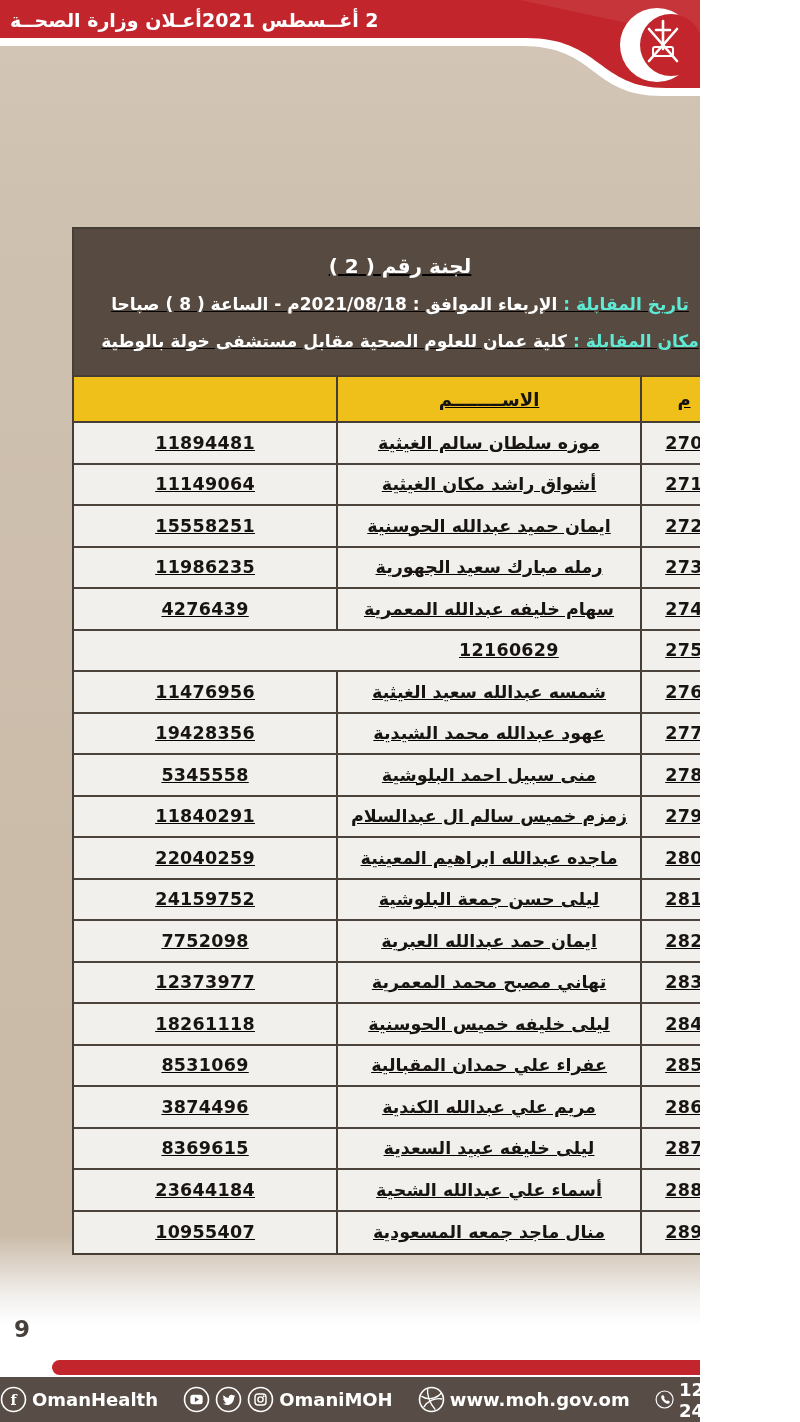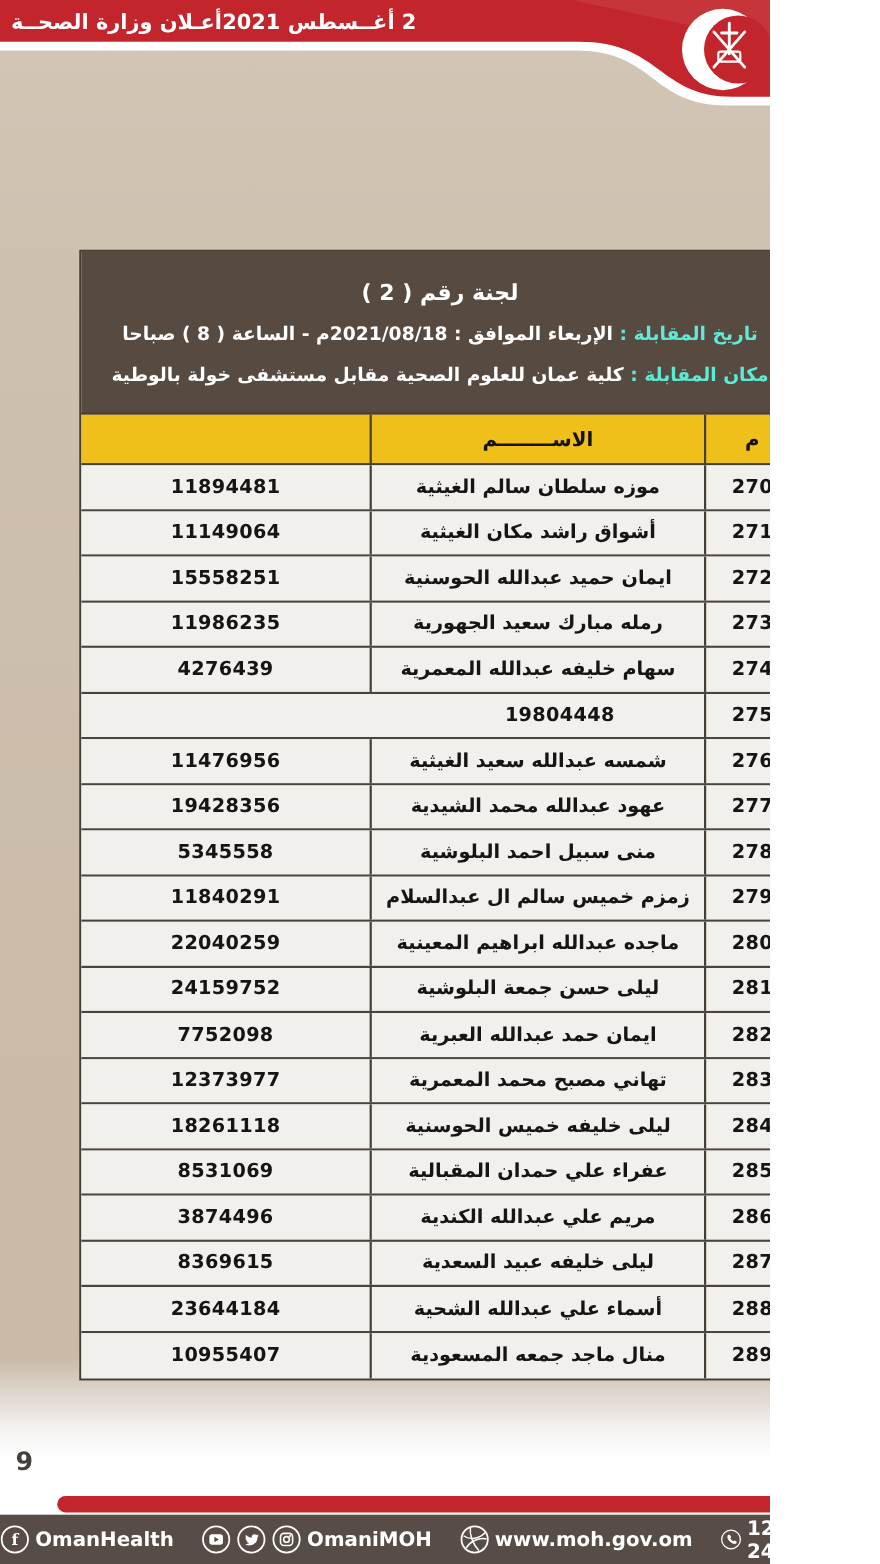--- a/index.html
+++ b/index.html
@@ -21,21 +21,21 @@
                font-size:19px; direction:rtl; }
   .logo-wrap { position:absolute; top:2px; left:616px; width:182px; height:88px; }
   .logo-svg  { position:absolute; top:0; left:0; }
   .logo-text { position:absolute; top:18px; left:86px; width:94px; text-align:center;
                color:#fff; direction:rtl; transform:rotate(-4deg) skewX(-6deg); }
   .logo-text .l1 { font-size:15px; font-weight:bold; line-height:20px; }
   .logo-text .l2 { font-size:12.5px; font-weight:bold; line-height:17px; }
 
   
   .sheet { position:absolute; top:227px; left:72px; width:656px;
-           border:2px solid #463d35; background:#f2f0ed; }
+           border:2px solid #463d35; background:#f2f0ed;text-decoration:underline; }
   .t-head { background:#564a41; height:148px; display:flex; flex-direction:column;
             justify-content:space-evenly; align-items:center; direction:rtl;
             padding:8px 10px; border-bottom:2px solid #463d35; text-align:center; }
   .committee { color:#fff; font-weight:bold; font-size:20px; }
   .meta-line { color:#fff; font-weight:bold; font-size:17px; white-space:nowrap; }
   .meta-line .ylabel { color:#5eead4; }
 
   .cols-header { display:flex; direction:rtl; background:#efc01a; height:46px;
                  border-bottom:2px solid #463d35; font-weight:bold; font-size:18px;
                  color:#151210; }
@@ -140,21 +140,21 @@
     </div>
 
     <div class="t-row">
       <div class="c-serial num">274</div>
       <div class="c-name">سهام خليفه عبدالله المعمرية</div>
       <div class="c-id num">4276439</div>
     </div>
 
     <div class="t-row">
       <div class="c-serial num">275</div>
-      <div class="c-id num">19804448</div>
+      <div class="c-id num">12160629</div>
     </div>
 
     <div class="t-row">
       <div class="c-serial num">276</div>
       <div class="c-name">شمسه عبدالله سعيد الغيثية</div>
       <div class="c-id num">11476956</div>
     </div>
 
     <div class="t-row">
       <div class="c-serial num">277</div>

